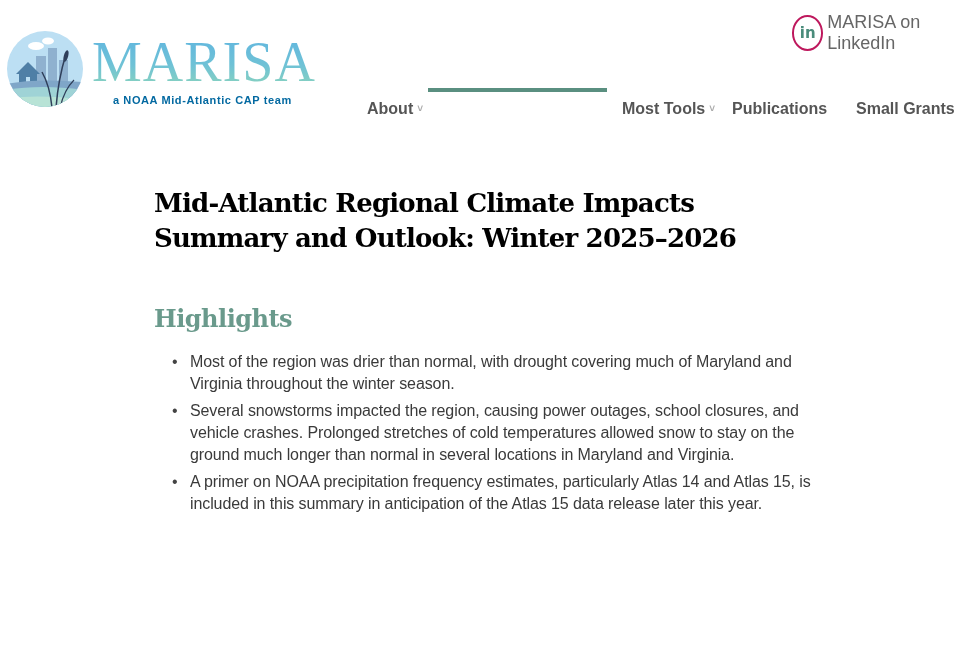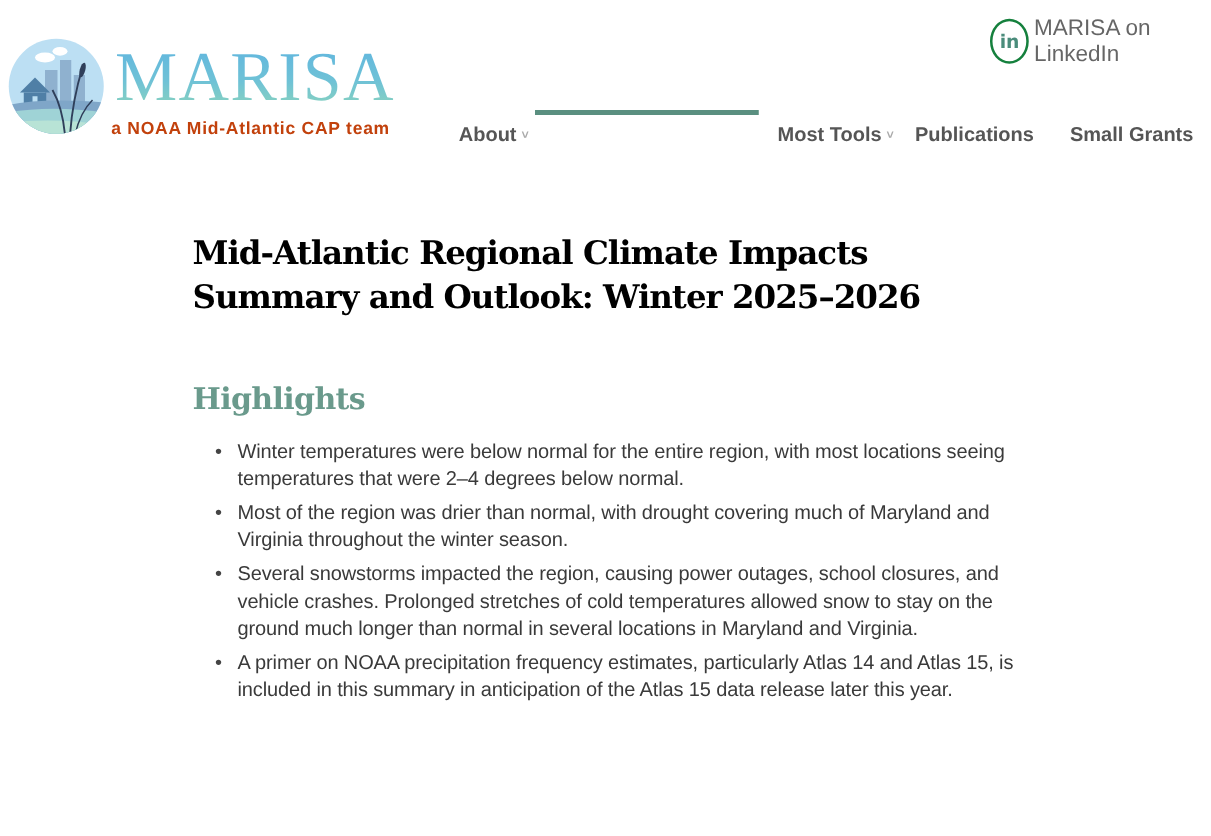--- a/index.html
+++ b/index.html
@@ -3,24 +3,24 @@
 <meta charset="utf-8">
 <style>
   * { box-sizing: border-box; margin: 0; padding: 0; }
   html, body { width: 969px; height: 669px; overflow: hidden; background: #ffffff; }
   body { font-family: "DejaVu Sans", sans-serif; color: #3a3a3a; position: relative; }
 
   .logo { position: absolute; left: 6px; top: 30px; width: 330px; height: 80px; }
   .logo-badge { position: absolute; left: 0; top: 0; width: 78px; height: 78px; }
   .logo-word { position: absolute; left: 86px; top: 2px; font-family: Liberation Serif, serif; font-size: 56px; letter-spacing: 1px; line-height: 60px;
     background: linear-gradient(180deg, #5fb4e0 0%, #6fc2d6 55%, #8fd6b8 100%); -webkit-background-clip: text; background-clip: text; color: transparent; }
-  .logo-tag { position: absolute; left: 83px; top: 64px; font-family: "Liberation Sans", sans-serif; font-weight: bold; font-size: 14px; color: #c2410c; letter-spacing: 0.6px; white-space: nowrap; }
+  .logo-tag { position: absolute; left: 107px; top: 64px; font-family: "Liberation Sans", sans-serif; font-weight: bold; font-size: 11px; color: #0369a1; letter-spacing: 0.6px; white-space: nowrap; }
 
   .linkedin { position: absolute; left: 792px; top: 12px; display: flex; align-items: center; text-decoration: none; }
-  .linkedin-circle { width: 36px; height: 36px; border: 2px solid #15803d; border-radius: 50%; display: flex; align-items: center; justify-content: center; color: #4a8c7b; font-family: "DejaVu Sans", sans-serif; font-weight: bold; font-size: 15px; }
+  .linkedin-circle { width: 36px; height: 36px; border: 2px solid #be185d; border-radius: 50%; display: flex; align-items: center; justify-content: center; color: #4a8c7b; font-family: "DejaVu Sans", sans-serif; font-weight: bold; font-size: 15px; }
   .linkedin-label { margin-left: 4px; font-family: "Liberation Sans", sans-serif; font-size: 18px; color: #666; }
 
   .nav { position: absolute; top: 88px; left: 0; width: 889px; height: 40px; }
   .nav-item { position: absolute; top: 12px; font-family: "Liberation Sans", sans-serif; font-weight: bold; font-size: 16px; color: #555; white-space: nowrap; cursor: pointer; }
   .nav-item .caret { font-size: 10px; color: #aaa; margin-left: 4px; vertical-align: 2px; }
   .nav-active-bar { position: absolute; left: 428px; top: 0; width: 179px; height: 4px; background: #5a8f80; }
 
   .content { position: absolute; left: 154px; top: 186px; width: 660px; }
   .page-title { font-family: "DejaVu Serif", serif; font-weight: bold; font-size: 26px; line-height: 35px; color: #000000; letter-spacing: -0.8px; }
   .section-title { margin-top: 48px; font-family: "DejaVu Serif", serif; font-size: 24px; color: #6a9a8c; letter-spacing: -0.5px; }
@@ -79,18 +79,17 @@
   </div>
   <div class="nav-item" style="left:856px">
     <span>Small Grants</span>
   </div>
 </nav>
 
 <main class="content">
   <h1 class="page-title">Mid-Atlantic Regional Climate Impacts Summary and Outlook: Winter 2025–2026</h1>
   <h2 class="section-title">Highlights</h2>
   <ul class="bullets">
-    <li>Winter temperatures were below normal for the entire region, with most locations seeing temperatures that were 2–4 degrees below normal.</li>
     <li>Most of the region was drier than normal, with drought covering much of Maryland and Virginia throughout the winter season.</li>
     <li>Several snowstorms impacted the region, causing power outages, school closures, and vehicle crashes. Prolonged stretches of cold temperatures allowed snow to stay on the ground much longer than normal in several locations in Maryland and Virginia.</li>
     <li>A primer on NOAA precipitation frequency estimates, particularly Atlas 14 and Atlas 15, is included in this summary in anticipation of the Atlas 15 data release later this year.</li>
   </ul>
 </main>
 
 </body></html>

